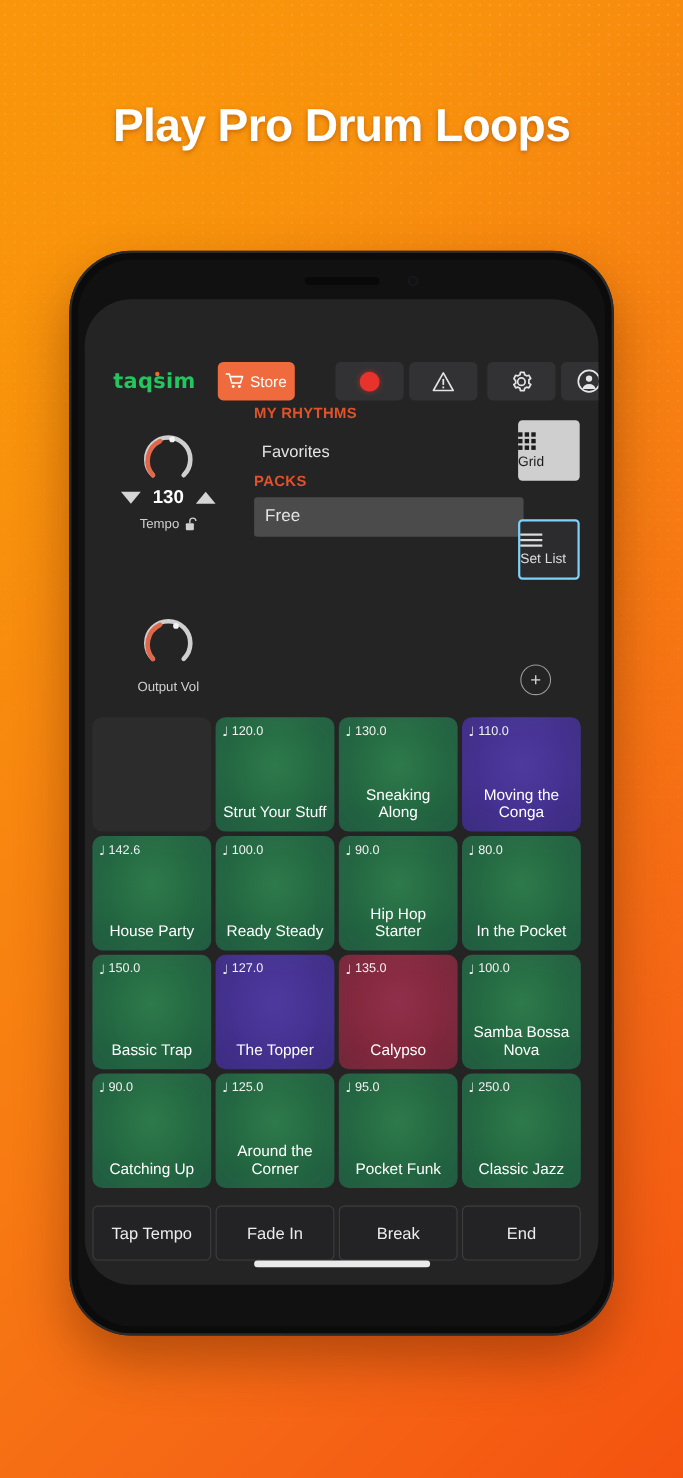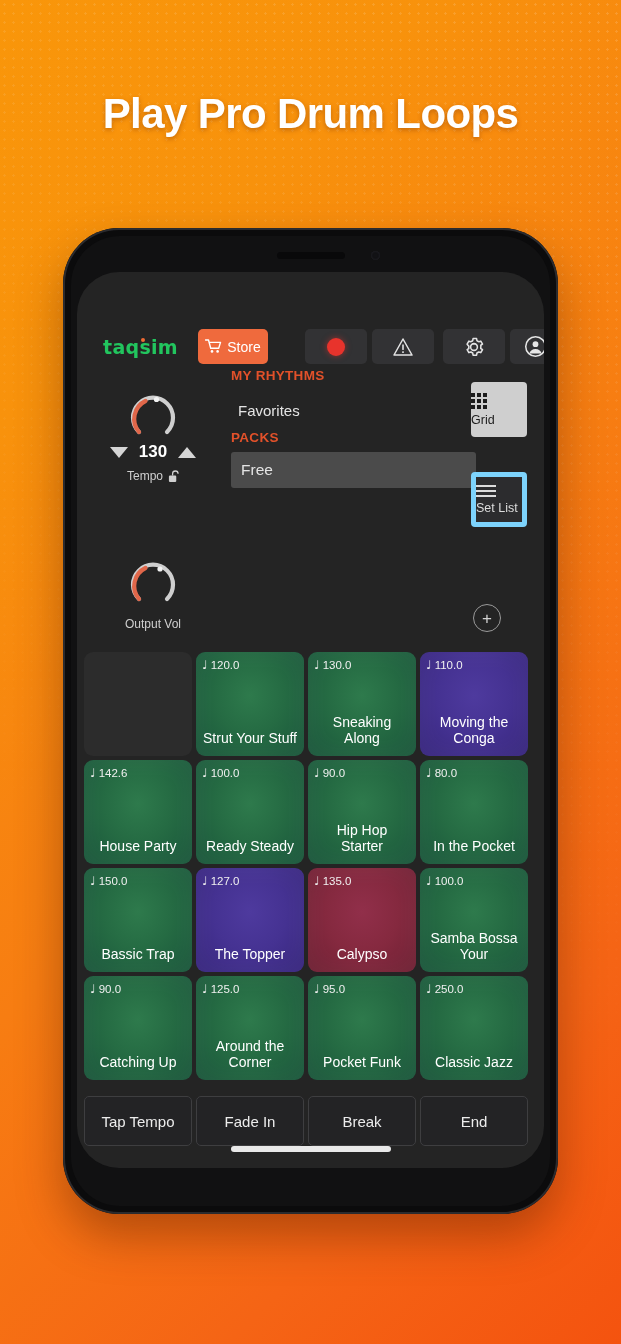--- a/index.html
+++ b/index.html
@@ -84,21 +84,21 @@
   .free-row{
     position:absolute;left:154px;top:180px;width:245px;height:36px;border-radius:3px;
     background:#4b4b4b;color:#e4e4e4;font-size:15.5px;display:flex;align-items:center;padding-left:10px;box-sizing:border-box;
   }
 
   .sq-btn{
     position:absolute;width:56px;border-radius:4px;display:flex;flex-direction:column;
     align-items:flex-start;justify-content:center;gap:4px;font-size:12.5px;
   }
   .grid-btn{left:394px;top:110px;height:55px;background:#cfcfcf;color:#1c1c1c;}
-  .setlist-btn{left:394px;top:200px;height:55px;background:#2c2c2e;color:#dcdcdc;border:5px solid #7dd3fc;box-sizing:border-box;}
+  .setlist-btn{left:394px;top:200px;height:55px;background:#2c2c2e;color:#dcdcdc;border:2px solid #7dd3fc;box-sizing:border-box;}
   .grid-dots{display:grid;grid-template-columns:repeat(3,4px);gap:2px;}
   .grid-dots i{width:4px;height:4px;background:#1c1c1c;display:block;}
   .burger{display:flex;flex-direction:column;gap:3px;}
   .burger i{width:20px;height:2px;background:#dcdcdc;display:block;}
   .add-btn{position:absolute;left:396px;top:332px;width:26px;height:26px;border-radius:50%;border:1.6px solid #9a9a9a;display:flex;align-items:center;justify-content:center;color:#d2d2d2;font-size:17px;line-height:1;}
 
   
   .pads{position:absolute;left:7px;top:380px;width:453px;display:grid;grid-template-columns:repeat(4,108px);gap:4px;}
   .pad{
     position:relative;height:104px;border-radius:9px;box-sizing:border-box;
@@ -317,21 +317,21 @@
             <span class="note">♩</span>
             <span>135.0</span>
           </div>
           <div class="nm">Calypso</div>
         </div>
         <div class="pad green">
           <div class="bpm-lab">
             <span class="note">♩</span>
             <span>100.0</span>
           </div>
-          <div class="nm">Samba Bossa Your</div>
+          <div class="nm">Samba Bossa Nova</div>
         </div>
         <div class="pad green">
           <div class="bpm-lab">
             <span class="note">♩</span>
             <span>90.0</span>
           </div>
           <div class="nm">Catching Up</div>
         </div>
         <div class="pad green">
           <div class="bpm-lab">

